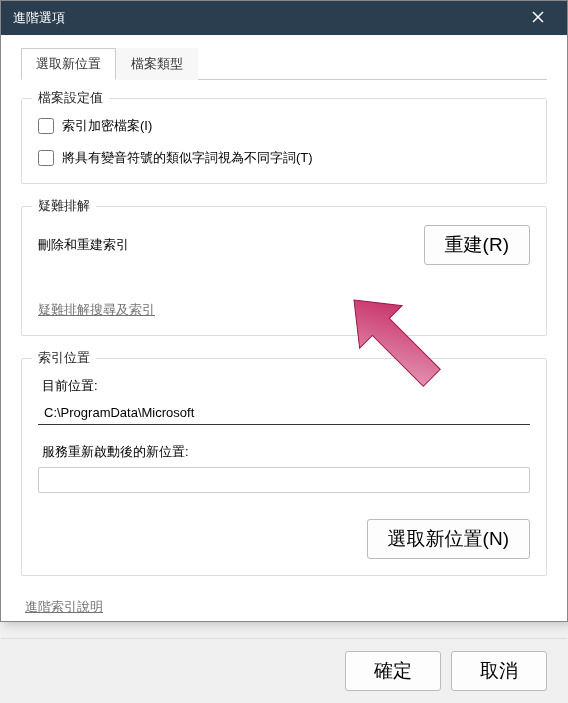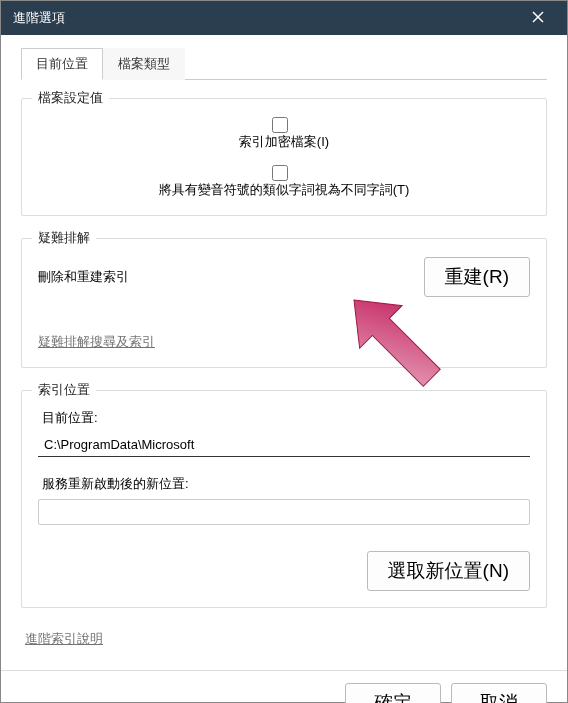--- a/index.html
+++ b/index.html
@@ -6,21 +6,21 @@
 body {
   font-family: "Microsoft JhengHei", "Segoe UI", sans-serif;
   font-size: 13px;
   background: #f0f0f0;
   width: 568px;
   height: 703px;
   overflow: hidden;
 }
 .dialog {
   width: 568px;
-  height: 703px;
+  height: 622px;
   background: #ffffff;
   border: 1px solid #888;
   display: flex;
   flex-direction: column;
   box-shadow: 4px 4px 8px rgba(0,0,0,0.15);
 }
 .titlebar {
   background: #2b3e50;
   color: #fff;
   height: 34px;
@@ -80,21 +80,20 @@
   left: 10px;
   background: #fff;
   padding: 0 6px;
   font-size: 13px;
   color: #222;
 }
 .checkbox-row {
   display: flex;
   align-items: center;
   margin-bottom: 14px;
-  flex-direction: column;
 }
 .checkbox-row:last-child { margin-bottom: 0; }
 .checkbox-row input[type=checkbox] {
   width: 16px;
   height: 16px;
   margin-right: 8px;
   cursor: pointer;
 }
 .checkbox-row label { cursor: pointer; }
 .troubleshoot-row {
@@ -180,21 +179,21 @@
             <line x1="1" y1="1" x2="11" y2="11"></line>
             <line x1="11" y1="1" x2="1" y2="11"></line>
           </svg>
       </span>
     </div>
   </div>
 
   <div class="content">
 
     <div class="tabs">
-      <div class="tab active">目前位置</div>
+      <div class="tab active">選取新位置</div>
       <div class="tab">檔案類型</div>
     </div>
 
     <div class="group">
       <div class="group-title">檔案設定值</div>
       <div class="checkbox-row">
         <input type="checkbox" id="cb1" style="">
         <label for="cb1">索引加密檔案(I)</label>
       </div>
       <div class="checkbox-row">

